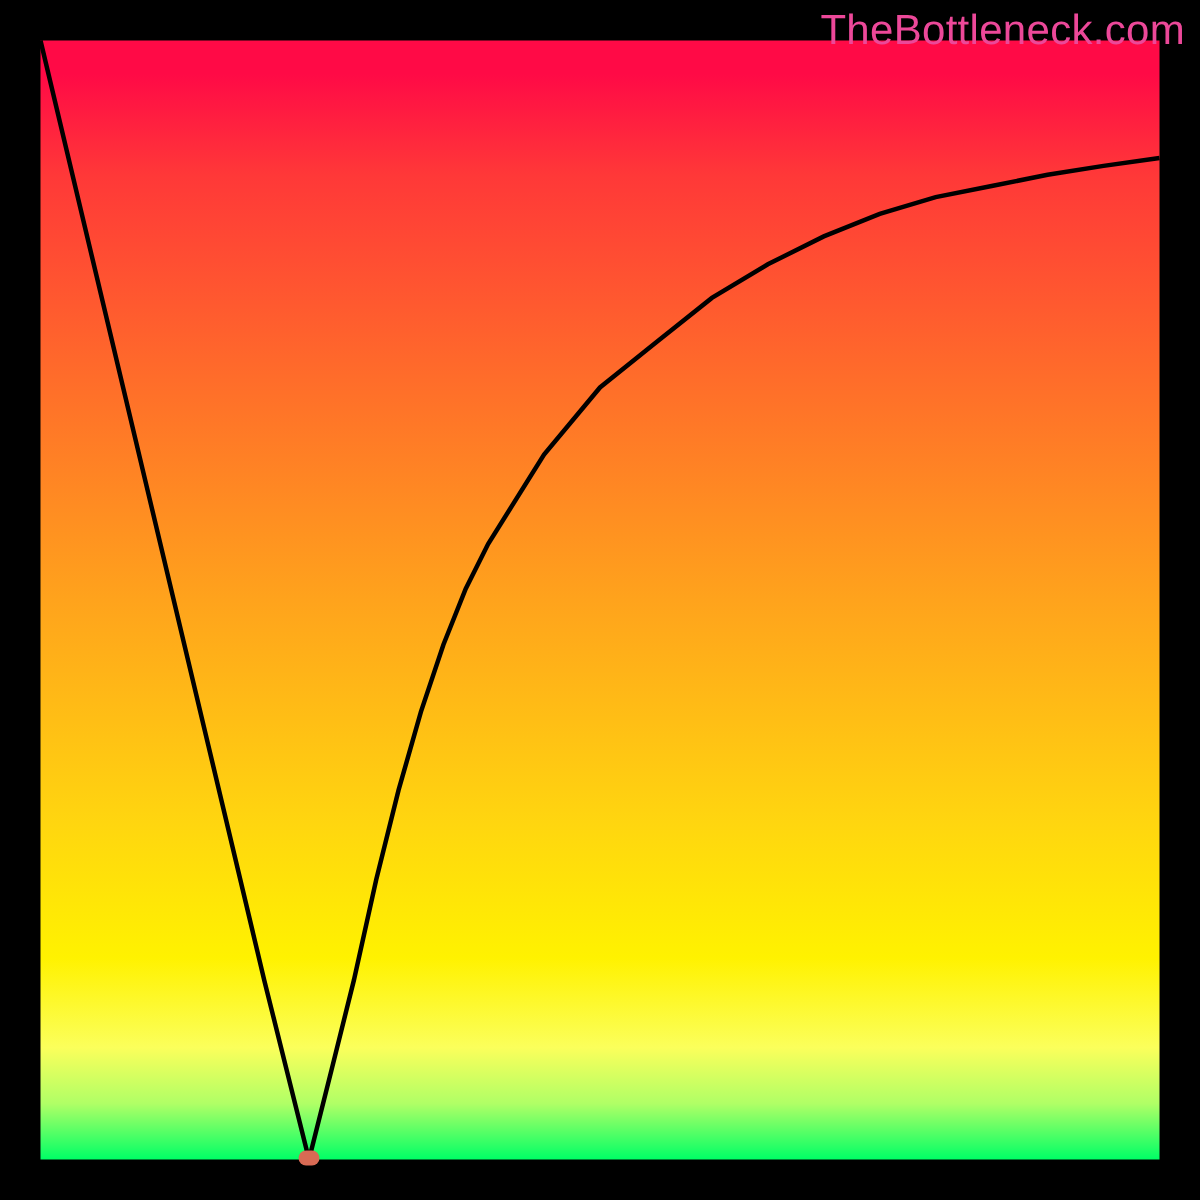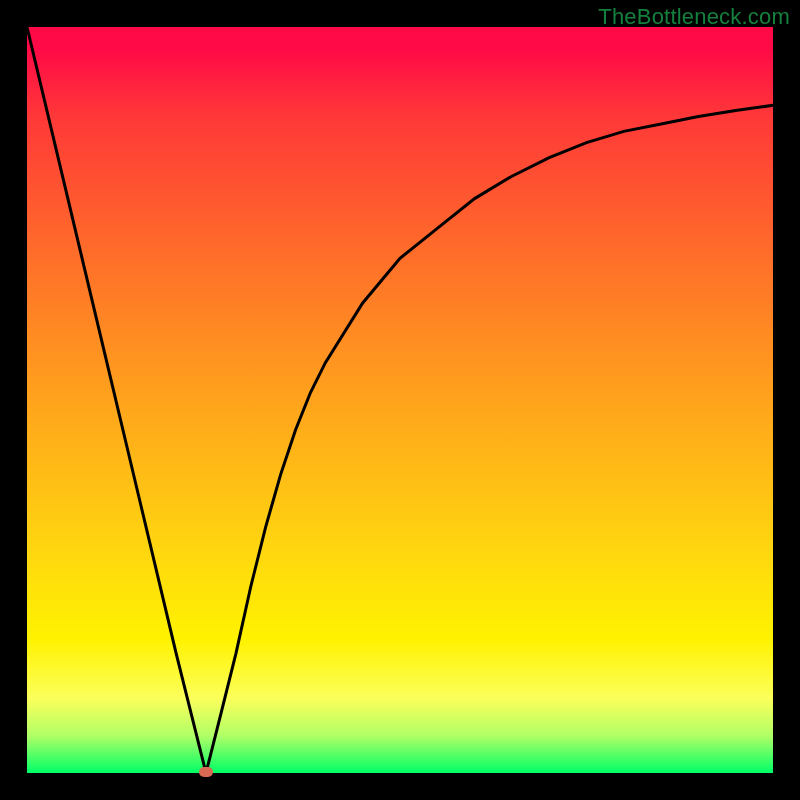--- a/index.html
+++ b/index.html
@@ -27,22 +27,22 @@
       #fff200 82%,
       #fbff5b 90%,
       #b0ff66 95%,
       #00ff66 100%
     );
   }
   .watermark {
     position: absolute;
     top: 4px;
     right: 10px;
-    color: #15803d;
-    font-size: 22px;
+    color: #ec4899;
+    font-size: 28px;
     letter-spacing: 0.2px;
     font-weight: 500;
     user-select: none;
   }
   svg.curve {
     position: absolute;
     left: 27px;
     top: 27px;
     width: 746px;
     height: 746px;

